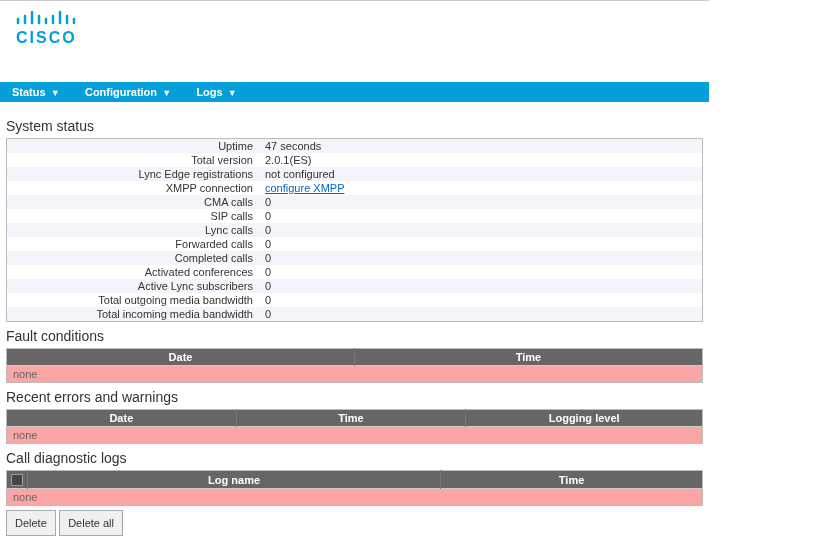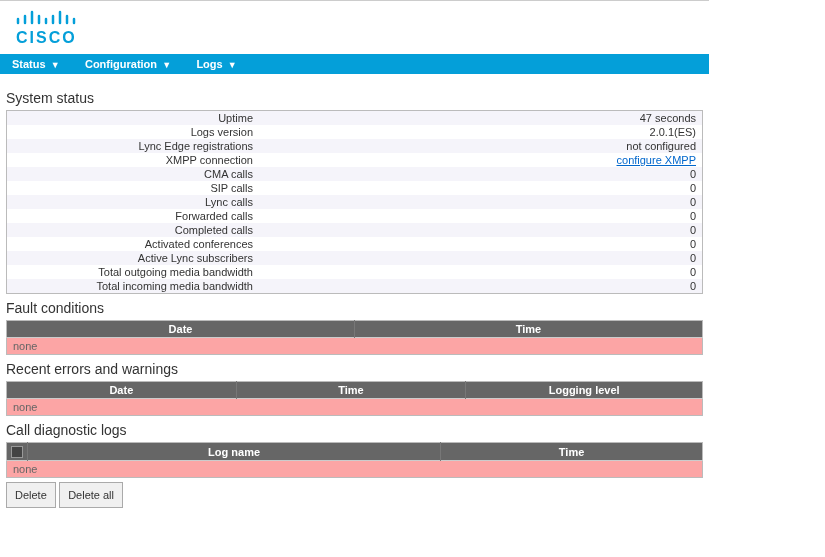--- a/index.html
+++ b/index.html
@@ -25,20 +25,21 @@
     display: inline-block;
   }
   .nav-bar {
     background: #049fd9;
     color: #fff;
     height: 18px;
     line-height: 18px;
     padding: 0 12px;
     border-top: 1px solid #049fd9;
     border-bottom: 1px solid #049fd9;
+    margin-top: 28px;
   }
   .nav-item {
     display: inline-block;
     color: #fff;
     font-weight: bold;
     font-size: 11px;
     margin-right: 22px;
     cursor: pointer;
   }
   .nav-item .caret {
@@ -68,21 +69,21 @@
     vertical-align: top;
   }
   .status-table tr:nth-child(odd) td { background: #f5f4fa; }
   .status-table tr:nth-child(even) td { background: #ffffff; }
   .status-table td.label {
     width: 240px;
     text-align: right;
     color: #333;
   }
   .status-table td.value {
-    text-align: right;
+    text-align: left;
     color: #333;
   }
   .status-table a {
     color: #0066cc;
     text-decoration: underline;
   }
   
   .grey-table {
     width: 100%;
     border-collapse: collapse;
@@ -176,21 +177,21 @@
 
     <h3 class="section-title">System status</h3>
     <div class="status-box">
       <table class="status-table">
         <tbody>
             <tr>
               <td class="label">Uptime</td>
               <td class="value">47 seconds</td>
             </tr>
         <tr>
-              <td class="label">Logs version</td>
+              <td class="label">Total version</td>
               <td class="value">2.0.1(ES)</td>
             </tr>
         <tr>
               <td class="label">Lync Edge registrations</td>
               <td class="value">not configured</td>
             </tr>
         <tr>
               <td class="label">XMPP connection</td>
               <td class="value"><a href="#">configure XMPP</a></td>
             </tr>

